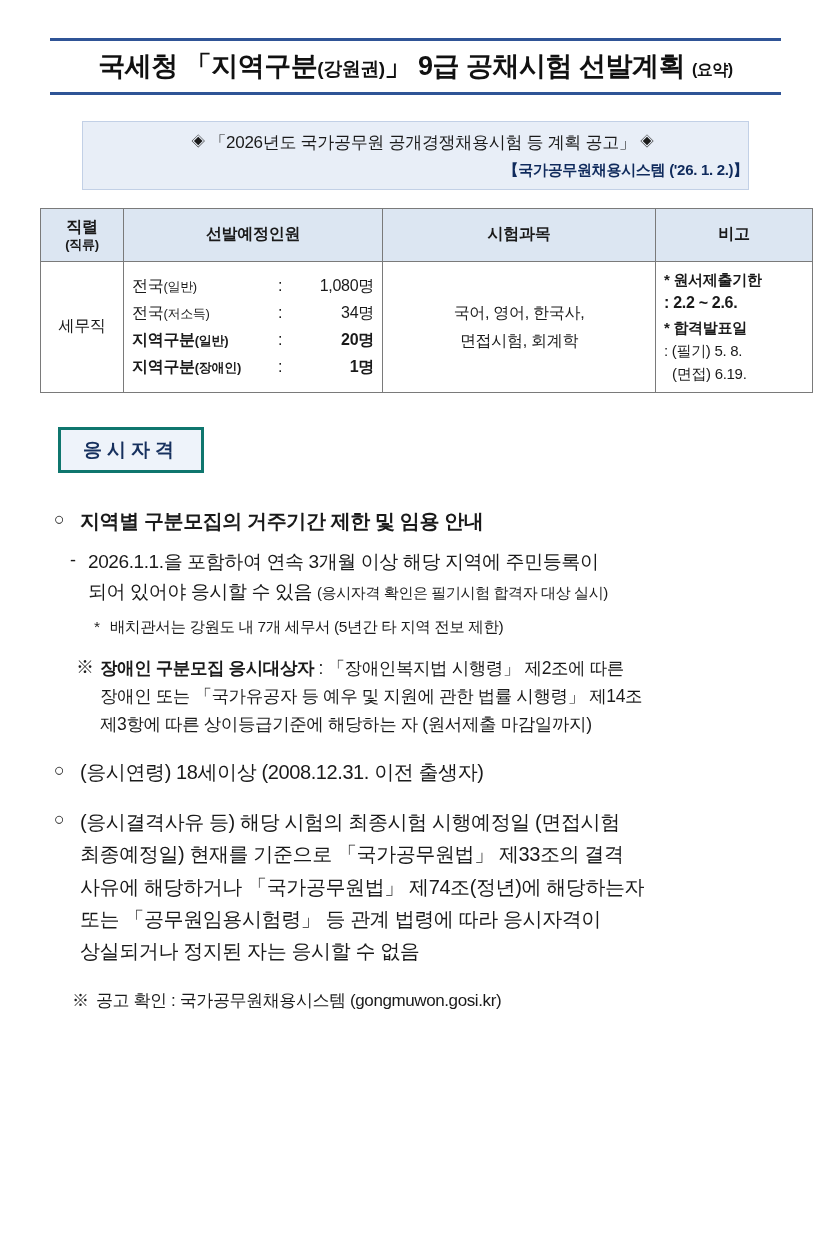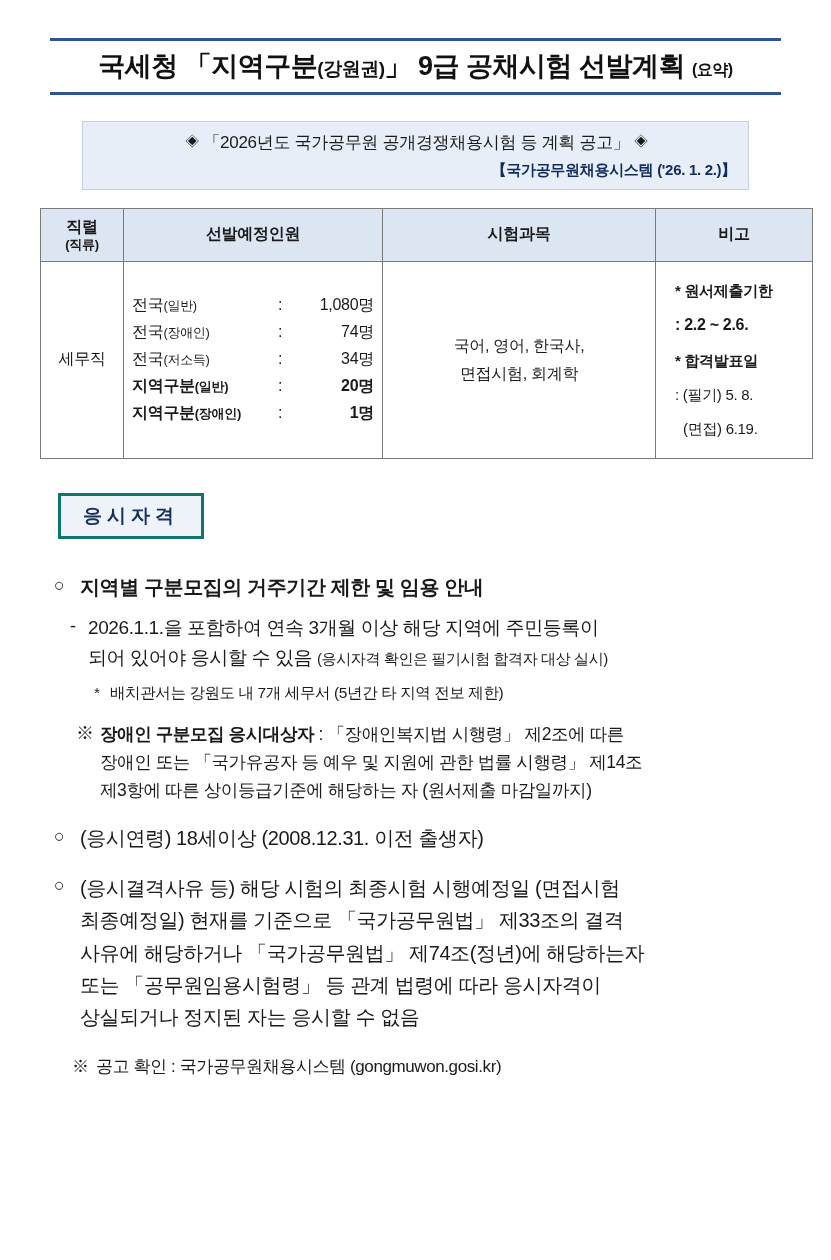--- a/index.html
+++ b/index.html
@@ -50,21 +50,21 @@
   }
   .title-text .sm2 {
     font-size: 16px;
   }
 
   
   .notice {
     margin: 26px 42px 0 42px;
     background: #e8eef7;
     border: 1px solid #c2d0e6;
-    padding: 9px 12px 9px 14px;
+    padding: 9px 0 9px 14px;
   }
   .notice-line1 {
     text-align: center;
     font-size: 17px;
     letter-spacing: -0.3px;
     color: #1a1a1a;
   }
   .notice-line1 .dia { font-size: 14px; vertical-align: 2px; }
   .notice-line2 {
     text-align: right;
@@ -118,21 +118,21 @@
   }
   .nm-label { text-align: left; padding-right: 4px; }
   .nm-colon { width: 16px; text-align: center; }
   .nm-val { text-align: right; width: 86px; padding-right: 4px;}
   .nm-label .paren { font-size: 13px; }
   .b { font-weight: bold; }
 
   .subj-line { line-height: 1.75; }
 
   .remark p {
-    margin: 11px;
+    margin: 0;
     line-height: 1.55;
     font-size: 15px;
     white-space: nowrap;
   }
   .remark .hd { font-weight: bold; }
   .remark .big { font-weight: bold; font-size: 16px; }
   .remark .ind { padding-left: 8px; }
 
   
   .sec-box {
@@ -267,25 +267,20 @@
     </thead>
     <tbody>
       <tr>
         <td class="col-jik">세무직</td>
         <td class="col-num">
           <div class="numrows">
             <div class="numrow">
               <div class="nm-label"><span>전국</span><span class="paren">(일반)</span></div>
               <div class="nm-colon">:</div>
               <div class="nm-val">1,080명</div>
-            </div>
-            <div class="numrow">
-              <div class="nm-label"><span>전국</span><span class="paren">(장애인)</span></div>
-              <div class="nm-colon">:</div>
-              <div class="nm-val">74명</div>
             </div>
             <div class="numrow">
               <div class="nm-label"><span>전국</span><span class="paren">(저소득)</span></div>
               <div class="nm-colon">:</div>
               <div class="nm-val">34명</div>
             </div>
             <div class="numrow">
               <div class="nm-label b"><span>지역구분</span><span class="paren">(일반)</span></div>
               <div class="nm-colon">:</div>
               <div class="nm-val b">20명</div>

